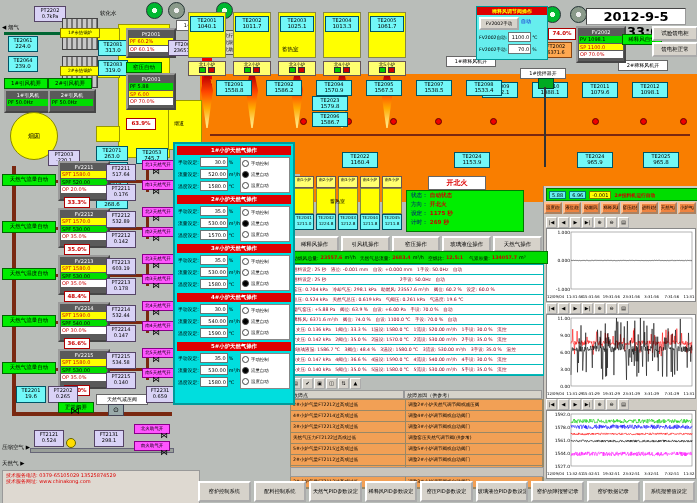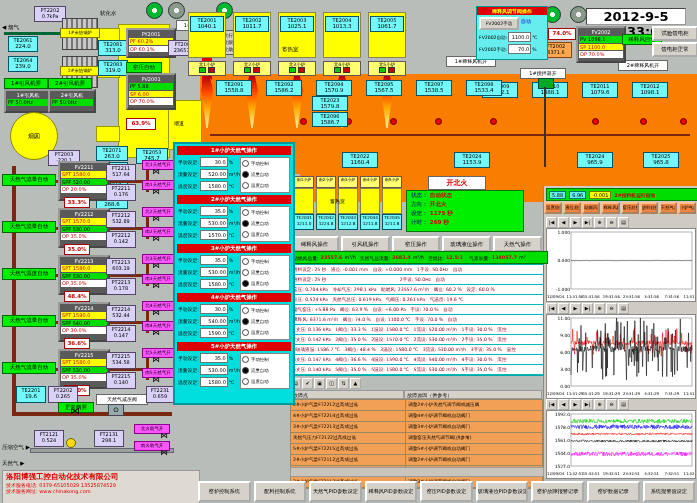--- a/index.html
+++ b/index.html
@@ -963,21 +963,20 @@
       <text x="145" y="64" text-anchor="middle" font-size="3.8" font-family="DejaVu Sans">11:32:51</text>
       <text x="0" y="64" font-size="3.8" font-family="DejaVu Sans">12/09/04</text>
       <polyline points="24.0,11.8 24.4,11.1 24.9,11.4 25.3,10.5 25.7,12.0 26.2,10.7 26.6,8.3 27.0,9.4 27.5,8.0 27.9,12.0 28.3,10.7 28.8,9.2 29.2,11.3 29.6,10.3 30.1,12.2 30.5,8.9 30.9,9.2 31.4,8.5 31.8,9.6 32.2,9.4 32.7,11.7 33.1,8.4 33.5,8.9 34.0,10.8 34.4,9.9 34.8,10.7 35.3,11.9 35.7,9.6 36.1,8.4 36.6,11.4 37.0,10.0 37.4,9.7 37.9,8.3 38.3,11.4 38.7,9.6 39.2,8.4 39.6,11.5 40.0,8.8 40.5,10.5 40.9,10.3 41.3,10.9 41.8,11.9 42.2,11.5 42.6,8.1 43.1,11.1 43.5,10.3 43.9,8.0 44.4,10.5 44.8,10.0 45.3,11.3 45.7,10.2 46.1,8.2 46.6,8.7 47.0,8.6 47.4,11.1 47.9,12.2 48.3,11.1 48.7,11.1 49.2,10.7 49.6,10.9 50.0,12.1 50.5,11.4 50.9,8.0 51.3,8.0 51.8,9.9 52.2,9.3 52.6,10.9 53.1,10.5 53.5,11.1 53.9,9.2 54.4,8.9 54.8,11.5 55.2,10.6 55.7,10.7 56.1,9.9 56.5,10.1 57.0,12.1 57.4,11.8 57.8,11.5 58.3,12.1 58.7,11.5 59.1,8.7 59.6,11.9 60.0,11.6 60.4,11.8 60.9,11.2 61.3,9.0 61.7,9.0 62.2,10.9 62.6,8.9 63.0,11.4 63.5,10.3 63.9,9.0 64.3,9.3 64.8,8.9 65.2,10.5 65.6,11.0 66.1,10.3 66.5,8.3 66.9,12.2 67.4,9.7 67.8,11.0 68.2,9.7 68.7,11.1 69.1,10.9 69.5,8.6 70.0,10.2 70.4,8.3 70.8,11.1 71.3,9.1 71.7,9.4 72.1,10.9 72.6,10.6 73.0,8.9 73.4,11.8 73.9,10.5 74.3,12.0 74.7,10.0 75.2,11.4 75.6,11.1 76.0,11.2 76.5,12.1 76.9,10.2 77.3,8.0 77.8,9.4 78.2,11.2 78.6,9.4 79.1,10.4 79.5,11.2 79.9,12.1 80.4,10.0 80.8,10.8 81.2,10.9 81.7,9.0 82.1,9.8 82.5,9.1 83.0,8.7 83.4,9.7 83.8,8.9 84.3,9.6 84.7,9.2 85.2,11.6 85.6,10.3 86.0,9.4 86.5,11.6 86.9,8.4 87.3,10.1 87.8,9.4 88.2,8.4 88.6,9.0 89.1,10.4 89.5,12.1 89.9,11.1 90.4,12.1 90.8,11.6 91.2,12.0 91.7,8.1 92.1,10.1 92.5,8.1 93.0,11.6 93.4,11.3 93.8,12.1 94.3,10.1 94.7,10.1 95.1,9.0 95.6,8.7 96.0,10.8 96.4,12.2 96.9,8.9 97.3,10.8 97.7,9.1 98.2,8.8 98.6,9.4 99.0,11.5 99.5,11.5 99.9,9.6 100.3,8.0 100.8,12.2 101.2,10.8 101.6,8.6 102.1,8.4 102.5,8.3 102.9,10.6 103.4,9.5 103.8,9.3 104.2,9.1 104.7,8.1 105.1,10.9 105.5,8.7 106.0,10.1 106.4,10.3 106.8,8.9 107.3,12.1 107.7,10.8 108.1,11.7 108.6,10.6 109.0,10.1 109.4,11.4 109.9,11.1 110.3,9.0 110.7,12.2 111.2,10.0 111.6,8.5 112.0,12.2 112.5,8.2 112.9,9.9 113.3,11.9 113.8,11.7 114.2,9.5 114.6,11.4 115.1,11.2 115.5,10.3 115.9,8.7 116.4,8.7 116.8,12.1 117.2,8.4 117.7,12.0 118.1,11.5 118.5,9.5 119.0,10.7 119.4,10.3 119.8,10.3 120.3,9.3 120.7,9.3 121.1,8.3 121.6,9.6 122.0,8.4 122.4,10.9 122.9,11.2 123.3,9.8 123.7,9.2 124.2,9.7 124.6,11.9 125.1,9.1 125.5,8.6 125.9,11.4 126.4,11.6 126.8,9.6 127.2,11.3 127.7,8.4 128.1,8.4 128.5,9.7 129.0,10.6 129.4,9.5 129.8,11.9 130.3,9.8 130.7,11.7 131.1,9.6 131.6,11.3 132.0,10.1 132.4,11.4 132.9,11.5 133.3,9.1 133.7,9.5 134.2,8.5 134.6,8.2 135.0,9.7 135.5,12.1 135.9,11.7 136.3,11.7 136.8,8.3 137.2,11.5 137.6,8.3 138.1,9.7 138.5,12.1 138.9,9.7 139.4,11.3 139.8,8.2 140.2,10.3 140.7,9.0 141.1,11.2 141.5,10.6 142.0,9.3 142.4,9.8 142.8,9.4 143.3,10.9 143.7,11.9 144.1,10.2 144.6,8.4 145.0,8.6 " fill="none" stroke="#00cc00" stroke-width="0.55"></polyline>
       <polyline points="24.0,13.9 24.4,15.2 24.9,16.5 25.3,14.6 25.7,15.1 26.2,14.4 26.6,15.8 27.0,16.2 27.5,16.5 27.9,14.5 28.3,14.6 28.8,15.2 29.2,17.0 29.6,17.3 30.1,15.3 30.5,14.4 30.9,14.6 31.4,16.5 31.8,14.9 32.2,17.9 32.7,15.3 33.1,14.2 33.5,14.4 34.0,13.8 34.4,14.5 34.8,17.8 35.3,16.9 35.7,15.0 36.1,14.1 36.6,13.9 37.0,15.4 37.4,17.0 37.9,15.1 38.3,17.2 38.7,14.0 39.2,17.8 39.6,14.9 40.0,17.9 40.5,17.7 40.9,17.6 41.3,14.9 41.8,14.5 42.2,16.4 42.6,16.9 43.1,17.5 43.5,15.7 43.9,16.0 44.4,17.3 44.8,17.2 45.3,17.1 45.7,17.9 46.1,16.3 46.6,16.5 47.0,16.6 47.4,15.3 47.9,14.0 48.3,16.7 48.7,15.6 49.2,13.7 49.6,17.7 50.0,16.8 50.5,15.5 50.9,16.7 51.3,16.9 51.8,17.3 52.2,13.8 52.6,17.5 53.1,13.9 53.5,16.3 53.9,15.6 54.4,14.3 54.8,17.2 55.2,15.1 55.7,16.8 56.1,14.3 56.5,16.0 57.0,16.6 57.4,15.0 57.8,16.2 58.3,15.1 58.7,14.2 59.1,14.3 59.6,17.3 60.0,17.8 60.4,17.9 60.9,15.3 61.3,17.1 61.7,16.3 62.2,17.3 62.6,17.8 63.0,16.9 63.5,14.9 63.9,17.4 64.3,14.3 64.8,16.7 65.2,15.0 65.6,13.7 66.1,16.5 66.5,13.7 66.9,14.7 67.4,14.2 67.8,16.1 68.2,16.7 68.7,16.2 69.1,13.8 69.5,15.8 70.0,17.4 70.4,14.3 70.8,17.3 71.3,17.3 71.7,14.9 72.1,14.8 72.6,15.6 73.0,16.4 73.4,16.1 73.9,13.9 74.3,16.3 74.7,14.6 75.2,17.4 75.6,14.0 76.0,16.9 76.5,14.3 76.9,15.2 77.3,13.7 77.8,17.8 78.2,15.1 78.6,15.1 79.1,16.8 79.5,16.7 79.9,15.6 80.4,16.1 80.8,14.0 81.2,17.7 81.7,16.0 82.1,16.8 82.5,15.6 83.0,13.8 83.4,15.4 83.8,16.7 84.3,16.8 84.7,14.4 85.2,13.8 85.6,14.6 86.0,17.5 86.5,16.6 86.9,17.6 87.3,18.0 87.8,14.0 88.2,15.1 88.6,14.3 89.1,16.9 89.5,15.1 89.9,17.5 90.4,16.4 90.8,14.8 91.2,13.8 91.7,16.7 92.1,14.7 92.5,14.7 93.0,16.4 93.4,16.2 93.8,17.5 94.3,15.3 94.7,16.8 95.1,16.5 95.6,17.2 96.0,16.5 96.4,15.0 96.9,14.1 97.3,14.5 97.7,17.1 98.2,14.6 98.6,15.3 99.0,17.7 99.5,16.0 99.9,14.0 100.3,16.5 100.8,16.8 101.2,14.9 101.6,16.4 102.1,15.9 102.5,15.9 102.9,15.8 103.4,16.6 103.8,16.4 104.2,13.8 104.7,16.0 105.1,13.8 105.5,17.6 106.0,15.0 106.4,17.3 106.8,14.0 107.3,14.5 107.7,17.9 108.1,17.0 108.6,15.4 109.0,17.2 109.4,17.6 109.9,13.9 110.3,13.9 110.7,17.0 111.2,14.5 111.6,13.8 112.0,15.8 112.5,17.4 112.9,17.4 113.3,14.7 113.8,15.9 114.2,15.0 114.6,15.3 115.1,15.9 115.5,16.6 115.9,15.4 116.4,16.1 116.8,15.2 117.2,16.8 117.7,17.7 118.1,17.4 118.5,13.9 119.0,16.1 119.4,14.3 119.8,15.7 120.3,17.6 120.7,16.5 121.1,16.5 121.6,15.6 122.0,15.7 122.4,17.6 122.9,14.1 123.3,16.3 123.7,17.9 124.2,16.0 124.6,16.0 125.1,17.7 125.5,15.8 125.9,15.7 126.4,15.4 126.8,17.9 127.2,14.4 127.7,16.8 128.1,13.9 128.5,16.5 129.0,15.8 129.4,17.8 129.8,13.7 130.3,13.8 130.7,17.7 131.1,16.6 131.6,14.3 132.0,16.8 132.4,14.8 132.9,15.6 133.3,16.9 133.7,17.0 134.2,17.2 134.6,15.0 135.0,16.4 135.5,16.4 135.9,13.8 136.3,16.2 136.8,16.7 137.2,15.6 137.6,17.1 138.1,17.7 138.5,14.8 138.9,17.8 139.4,16.6 139.8,14.6 140.2,14.3 140.7,17.7 141.1,17.5 141.5,15.0 142.0,17.4 142.4,17.2 142.8,16.9 143.3,17.6 143.7,15.8 144.1,16.4 144.6,16.2 145.0,14.8 " fill="none" stroke="#0000ff" stroke-width="0.55"></polyline>
       <polyline points="24.0,21.9 24.4,22.8 24.9,22.0 25.3,23.5 25.7,23.6 26.2,23.2 26.6,22.5 27.0,24.0 27.5,22.0 27.9,22.9 28.3,23.5 28.8,23.4 29.2,23.9 29.6,22.8 30.1,23.0 30.5,24.0 30.9,23.4 31.4,21.9 31.8,23.7 32.2,21.9 32.7,22.5 33.1,22.6 33.5,22.9 34.0,23.8 34.4,22.8 34.8,23.6 35.3,22.3 35.7,23.8 36.1,22.8 36.6,23.8 37.0,23.6 37.4,23.9 37.9,22.7 38.3,24.0 38.7,23.8 39.2,22.6 39.6,23.9 40.0,23.3 40.5,22.2 40.9,23.6 41.3,23.8 41.8,22.0 42.2,23.1 42.6,22.4 43.1,22.8 43.5,23.0 43.9,23.9 44.4,23.3 44.8,22.2 45.3,23.2 45.7,22.0 46.1,23.9 46.6,22.3 47.0,23.3 47.4,23.2 47.9,22.7 48.3,22.5 48.7,23.7 49.2,22.6 49.6,23.0 50.0,22.0 50.5,23.0 50.9,22.1 51.3,22.1 51.8,23.5 52.2,23.3 52.6,22.7 53.1,23.8 53.5,23.8 53.9,22.2 54.4,21.9 54.8,22.7 55.2,22.5 55.7,22.8 56.1,23.5 56.5,22.4 57.0,22.4 57.4,22.3 57.8,23.5 58.3,23.3 58.7,23.3 59.1,21.9 59.6,23.0 60.0,23.7 60.4,23.2 60.9,22.0 61.3,23.0 61.7,23.0 62.2,23.0 62.6,22.7 63.0,23.0 63.5,22.7 63.9,22.4 64.3,23.4 64.8,22.8 65.2,22.0 65.6,23.2 66.1,22.1 66.5,23.5 66.9,23.9 67.4,22.6 67.8,22.7 68.2,22.5 68.7,22.8 69.1,22.5 69.5,24.0 70.0,23.5 70.4,23.6 70.8,22.7 71.3,22.7 71.7,22.5 72.1,22.8 72.6,21.9 73.0,23.8 73.4,23.5 73.9,23.2 74.3,24.0 74.7,22.2 75.2,22.1 75.6,23.4 76.0,23.5 76.5,22.9 76.9,22.9 77.3,22.4 77.8,23.0 78.2,22.8 78.6,22.2 79.1,22.0 79.5,23.1 79.9,24.0 80.4,23.3 80.8,23.3 81.2,22.9 81.7,22.5 82.1,23.9 82.5,23.4 83.0,22.8 83.4,22.1 83.8,22.7 84.3,23.4 84.7,23.6 85.2,24.0 85.6,23.1 86.0,23.6 86.5,23.2 86.9,24.0 87.3,23.1 87.8,23.3 88.2,23.8 88.6,23.6 89.1,22.4 89.5,23.1 89.9,23.2 90.4,22.3 90.8,23.9 91.2,22.7 91.7,23.7 92.1,22.2 92.5,23.9 93.0,23.5 93.4,22.8 93.8,23.6 94.3,22.0 94.7,22.5 95.1,23.4 95.6,22.3 96.0,23.4 96.4,23.0 96.9,22.7 97.3,23.5 97.7,23.0 98.2,23.7 98.6,22.0 99.0,22.2 99.5,22.8 99.9,22.4 100.3,22.9 100.8,22.1 101.2,22.9 101.6,23.3 102.1,23.0 102.5,23.7 102.9,21.9 103.4,22.1 103.8,23.9 104.2,23.2 104.7,23.7 105.1,22.2 105.5,22.0 106.0,22.1 106.4,22.2 106.8,23.2 107.3,22.8 107.7,23.1 108.1,23.4 108.6,23.3 109.0,22.0 109.4,23.6 109.9,23.0 110.3,23.1 110.7,22.0 111.2,22.1 111.6,23.3 112.0,22.5 112.5,22.3 112.9,23.3 113.3,22.1 113.8,22.3 114.2,23.2 114.6,22.0 115.1,22.2 115.5,23.4 115.9,23.0 116.4,22.3 116.8,23.0 117.2,23.1 117.7,22.5 118.1,23.8 118.5,22.0 119.0,23.7 119.4,22.8 119.8,22.0 120.3,21.9 120.7,22.8 121.1,23.5 121.6,23.8 122.0,23.8 122.4,23.6 122.9,23.8 123.3,22.3 123.7,23.4 124.2,23.4 124.6,21.9 125.1,22.4 125.5,21.9 125.9,22.5 126.4,22.7 126.8,22.1 127.2,22.9 127.7,23.5 128.1,23.2 128.5,22.8 129.0,23.9 129.4,23.5 129.8,22.5 130.3,22.5 130.7,22.8 131.1,23.2 131.6,22.6 132.0,23.5 132.4,22.8 132.9,21.9 133.3,22.4 133.7,22.1 134.2,23.2 134.6,22.6 135.0,23.2 135.5,23.8 135.9,24.0 136.3,23.5 136.8,22.1 137.2,23.5 137.6,23.1 138.1,22.3 138.5,22.3 138.9,23.0 139.4,22.9 139.8,22.1 140.2,22.6 140.7,23.5 141.1,22.3 141.5,22.9 142.0,22.9 142.4,23.7 142.8,22.7 143.3,22.0 143.7,23.6 144.1,23.4 144.6,23.7 145.0,22.0 " fill="none" stroke="#ff0000" stroke-width="0.55"></polyline>
       <polyline points="24.0,29.7 24.4,29.2 24.9,30.3 25.3,29.8 25.7,30.0 26.2,29.6 26.6,30.6 27.0,30.3 27.5,29.5 27.9,29.6 28.3,30.1 28.8,30.4 29.2,29.8 29.6,29.1 30.1,29.3 30.5,30.7 30.9,30.3 31.4,30.5 31.8,31.1 32.2,29.5 32.7,29.8 33.1,29.5 33.5,30.1 34.0,29.9 34.4,30.5 34.8,29.1 35.3,29.0 35.7,29.2 36.1,29.4 36.6,29.1 37.0,29.4 37.4,30.5 37.9,30.1 38.3,29.3 38.7,30.3 39.2,30.7 39.6,31.0 40.0,29.2 40.5,29.5 40.9,30.3 41.3,30.7 41.8,30.1 42.2,30.7 42.6,30.4 43.1,29.5 43.5,30.1 43.9,29.6 44.4,30.0 44.8,29.2 45.3,29.7 45.7,30.3 46.1,30.9 46.6,30.7 47.0,30.6 47.4,30.4 47.9,29.5 48.3,30.7 48.7,30.0 49.2,30.4 49.6,30.4 50.0,29.0 50.5,30.8 50.9,29.3 51.3,29.2 51.8,30.4 52.2,30.6 52.6,29.6 53.1,29.6 53.5,30.5 53.9,30.6 54.4,30.9 54.8,29.2 55.2,31.0 55.7,29.1 56.1,30.5 56.5,30.8 57.0,29.7 57.4,29.1 57.8,29.8 58.3,31.1 58.7,29.8 59.1,29.2 59.6,29.6 60.0,29.7 60.4,29.5 60.9,29.0 61.3,31.0 61.7,31.0 62.2,30.0 62.6,29.5 63.0,30.8 63.5,29.1 63.9,30.9 64.3,30.1 64.8,29.9 65.2,29.6 65.6,30.0 66.1,31.1 66.5,29.2 66.9,29.4 67.4,30.2 67.8,29.1 68.2,30.2 68.7,31.1 69.1,30.5 69.5,31.1 70.0,30.2 70.4,30.5 70.8,30.2 71.3,30.6 71.7,31.1 72.1,31.0 72.6,29.9 73.0,30.2 73.4,29.3 73.9,29.3 74.3,29.9 74.7,30.9 75.2,29.3 75.6,29.9 76.0,30.5 76.5,30.5 76.9,30.6 77.3,31.1 77.8,30.7 78.2,29.8 78.6,29.8 79.1,29.5 79.5,30.9 79.9,30.1 80.4,29.3 80.8,30.5 81.2,29.2 81.7,30.3 82.1,29.6 82.5,30.0 83.0,31.1 83.4,29.1 83.8,30.7 84.3,29.1 84.7,30.6 85.2,30.9 85.6,29.5 86.0,29.5 86.5,29.2 86.9,29.8 87.3,31.1 87.8,29.4 88.2,29.2 88.6,31.0 89.1,29.1 89.5,31.0 89.9,30.8 90.4,29.8 90.8,29.1 91.2,29.5 91.7,29.1 92.1,29.9 92.5,30.8 93.0,31.1 93.4,30.7 93.8,30.9 94.3,31.0 94.7,30.6 95.1,30.9 95.6,30.7 96.0,29.1 96.4,29.6 96.9,30.9 97.3,29.4 97.7,29.1 98.2,30.6 98.6,31.0 99.0,30.9 99.5,30.7 99.9,29.6 100.3,29.1 100.8,31.0 101.2,30.1 101.6,29.3 102.1,30.6 102.5,31.1 102.9,30.5 103.4,30.8 103.8,30.2 104.2,29.7 104.7,30.5 105.1,30.9 105.5,29.4 106.0,29.2 106.4,31.1 106.8,29.3 107.3,30.1 107.7,31.1 108.1,30.7 108.6,30.5 109.0,29.3 109.4,29.8 109.9,30.6 110.3,31.1 110.7,30.4 111.2,31.1 111.6,29.1 112.0,30.7 112.5,29.6 112.9,30.8 113.3,29.1 113.8,29.8 114.2,30.6 114.6,29.6 115.1,29.1 115.5,29.1 115.9,29.5 116.4,29.2 116.8,31.1 117.2,29.1 117.7,30.8 118.1,29.0 118.5,30.0 119.0,29.1 119.4,30.6 119.8,30.4 120.3,30.3 120.7,30.1 121.1,30.6 121.6,29.4 122.0,30.8 122.4,29.8 122.9,30.7 123.3,30.4 123.7,30.4 124.2,30.7 124.6,30.5 125.1,29.3 125.5,29.1 125.9,30.2 126.4,30.3 126.8,30.8 127.2,29.4 127.7,29.6 128.1,30.0 128.5,31.0 129.0,29.4 129.4,30.2 129.8,31.1 130.3,30.0 130.7,30.5 131.1,29.8 131.6,29.5 132.0,29.5 132.4,30.8 132.9,30.7 133.3,30.6 133.7,29.9 134.2,31.0 134.6,29.2 135.0,30.1 135.5,29.9 135.9,29.3 136.3,30.9 136.8,31.1 137.2,29.5 137.6,29.7 138.1,30.9 138.5,30.7 138.9,30.1 139.4,29.5 139.8,29.7 140.2,30.4 140.7,31.1 141.1,29.1 141.5,30.6 142.0,30.4 142.4,30.7 142.8,30.0 143.3,29.6 143.7,30.6 144.1,29.7 144.6,30.8 145.0,29.1 " fill="none" stroke="#000000" stroke-width="0.55"></polyline>
       <polyline points="24.0,45.0 24.4,44.0 24.9,42.5 25.3,44.3 25.7,42.7 26.2,42.0 26.6,43.4 27.0,44.5 27.5,42.2 27.9,43.7 28.3,41.3 28.8,41.0 29.2,43.1 29.6,44.1 30.1,41.2 30.5,45.0 30.9,44.5 31.4,43.6 31.8,42.5 32.2,44.6 32.7,41.4 33.1,44.6 33.5,44.4 34.0,43.2 34.4,40.9 34.8,44.3 35.3,41.2 35.7,43.7 36.1,43.9 36.6,43.6 37.0,41.8 37.4,44.0 37.9,42.2 38.3,43.4 38.7,41.0 39.2,42.3 39.6,43.1 40.0,43.9 40.5,40.8 40.9,42.6 41.3,41.0 41.8,41.4 42.2,40.9 42.6,44.4 43.1,44.7 43.5,42.7 43.9,43.6 44.4,43.1 44.8,41.7 45.3,44.3 45.7,40.9 46.1,41.6 46.6,41.5 47.0,41.4 47.4,44.1 47.9,44.5 48.3,41.2 48.7,41.3 49.2,42.1 49.6,43.3 50.0,44.8 50.5,43.3 50.9,42.0 51.3,41.4 51.8,40.8 52.2,43.3 52.6,43.0 53.1,42.2 53.5,42.2 53.9,41.0 54.4,42.1 54.8,41.1 55.2,42.2 55.7,41.7 56.1,44.9 56.5,41.1 57.0,44.9 57.4,41.6 57.8,42.0 58.3,43.1 58.7,44.4 59.1,42.7 59.6,41.0 60.0,42.1 60.4,44.8 60.9,42.6 61.3,43.7 61.7,42.0 62.2,41.5 62.6,44.5 63.0,43.1 63.5,42.5 63.9,43.0 64.3,44.9 64.8,40.9 65.2,41.4 65.6,42.4 66.1,41.7 66.5,43.8 66.9,43.7 67.4,44.8 67.8,43.3 68.2,44.5 68.7,41.7 69.1,42.1 69.5,43.5 70.0,40.8 70.4,42.3 70.8,44.3 71.3,44.7 71.7,42.0 72.1,43.0 72.6,42.3 73.0,43.5 73.4,41.6 73.9,42.5 74.3,43.2 74.7,44.4 75.2,40.9 75.6,43.5 76.0,41.5 76.5,42.5 76.9,41.1 77.3,43.0 77.8,40.9 78.2,41.6 78.6,42.9 79.1,44.3 79.5,43.5 79.9,42.9 80.4,42.7 80.8,41.1 81.2,42.8 81.7,44.8 82.1,43.1 82.5,42.6 83.0,43.8 83.4,44.5 83.8,40.9 84.3,44.5 84.7,40.8 85.2,42.8 85.6,43.8 86.0,44.1 86.5,42.0 86.9,44.4 87.3,43.1 87.8,41.8 88.2,43.4 88.6,42.2 89.1,44.0 89.5,44.8 89.9,41.1 90.4,43.0 90.8,44.9 91.2,42.3 91.7,41.0 92.1,40.8 92.5,44.1 93.0,42.7 93.4,44.7 93.8,44.3 94.3,41.1 94.7,42.1 95.1,43.7 95.6,43.5 96.0,40.8 96.4,44.6 96.9,44.4 97.3,44.3 97.7,42.7 98.2,41.7 98.6,44.4 99.0,42.9 99.5,43.7 99.9,42.8 100.3,41.7 100.8,43.7 101.2,41.4 101.6,41.5 102.1,43.6 102.5,40.9 102.9,44.4 103.4,44.1 103.8,43.4 104.2,44.0 104.7,42.0 105.1,41.2 105.5,44.7 106.0,43.8 106.4,44.2 106.8,44.4 107.3,44.7 107.7,44.5 108.1,43.6 108.6,43.2 109.0,44.0 109.4,42.1 109.9,43.5 110.3,41.5 110.7,44.4 111.2,41.2 111.6,43.6 112.0,42.6 112.5,45.0 112.9,45.0 113.3,42.6 113.8,44.0 114.2,41.0 114.6,43.4 115.1,44.7 115.5,43.1 115.9,43.5 116.4,43.9 116.8,44.0 117.2,41.9 117.7,42.7 118.1,42.9 118.5,41.1 119.0,43.4 119.4,41.7 119.8,41.5 120.3,44.7 120.7,44.2 121.1,42.3 121.6,42.8 122.0,43.0 122.4,43.5 122.9,42.3 123.3,42.6 123.7,42.9 124.2,43.3 124.6,43.9 125.1,41.2 125.5,43.1 125.9,43.3 126.4,42.5 126.8,41.5 127.2,40.8 127.7,41.7 128.1,43.2 128.5,43.2 129.0,44.0 129.4,43.6 129.8,41.0 130.3,44.0 130.7,41.1 131.1,43.8 131.6,43.3 132.0,43.1 132.4,41.8 132.9,40.8 133.3,43.3 133.7,41.2 134.2,44.8 134.6,41.1 135.0,44.1 135.5,44.9 135.9,41.2 136.3,42.8 136.8,43.9 137.2,41.7 137.6,44.8 138.1,41.2 138.5,45.0 138.9,42.0 139.4,44.7 139.8,41.9 140.2,41.8 140.7,43.7 141.1,42.1 141.5,42.3 142.0,41.5 142.4,42.2 142.8,43.6 143.3,43.9 143.7,41.0 144.1,41.3 144.6,43.8 145.0,44.1 " fill="none" stroke="#ff00ff" stroke-width="0.55"></polyline>
     </svg>
 
   <div class="abs" style="left:2px;top:470px;width:190px;height:30px;background:#ded9d1;border:1px solid #999;padding:1px 3px;z-index:6">
-    <div style="color:#d00;font-weight:bold;font-size:7.5px">洛阳博强工控自动化技术有限公司</div>
     <div style="color:#d00;font-size:5px">技术服务电话: 0379-65105029  13525874529</div>
     <div style="color:#d00;font-size:5px">技术服务网址: www.chinakong.com</div>
   </div>
   <div class="abs" style="left:198px;top:481px;width:497px;display:flex;gap:3px;z-index:6">
 
   <div class="btn" style="flex:1;height:17px;line-height:17px;font-size:5.2px">窑炉控制系统</div>
       <div class="btn" style="flex:1;height:17px;line-height:17px;font-size:5.2px">配料控制系统</div>
       <div class="btn" style="flex:1;height:17px;line-height:17px;font-size:5.2px">天然气PID参数设定</div>
       <div class="btn" style="flex:1;height:17px;line-height:17px;font-size:5.2px">稀释风PID参数设定</div>
       <div class="btn" style="flex:1;height:17px;line-height:17px;font-size:5.2px">窑压PID参数设定</div>

